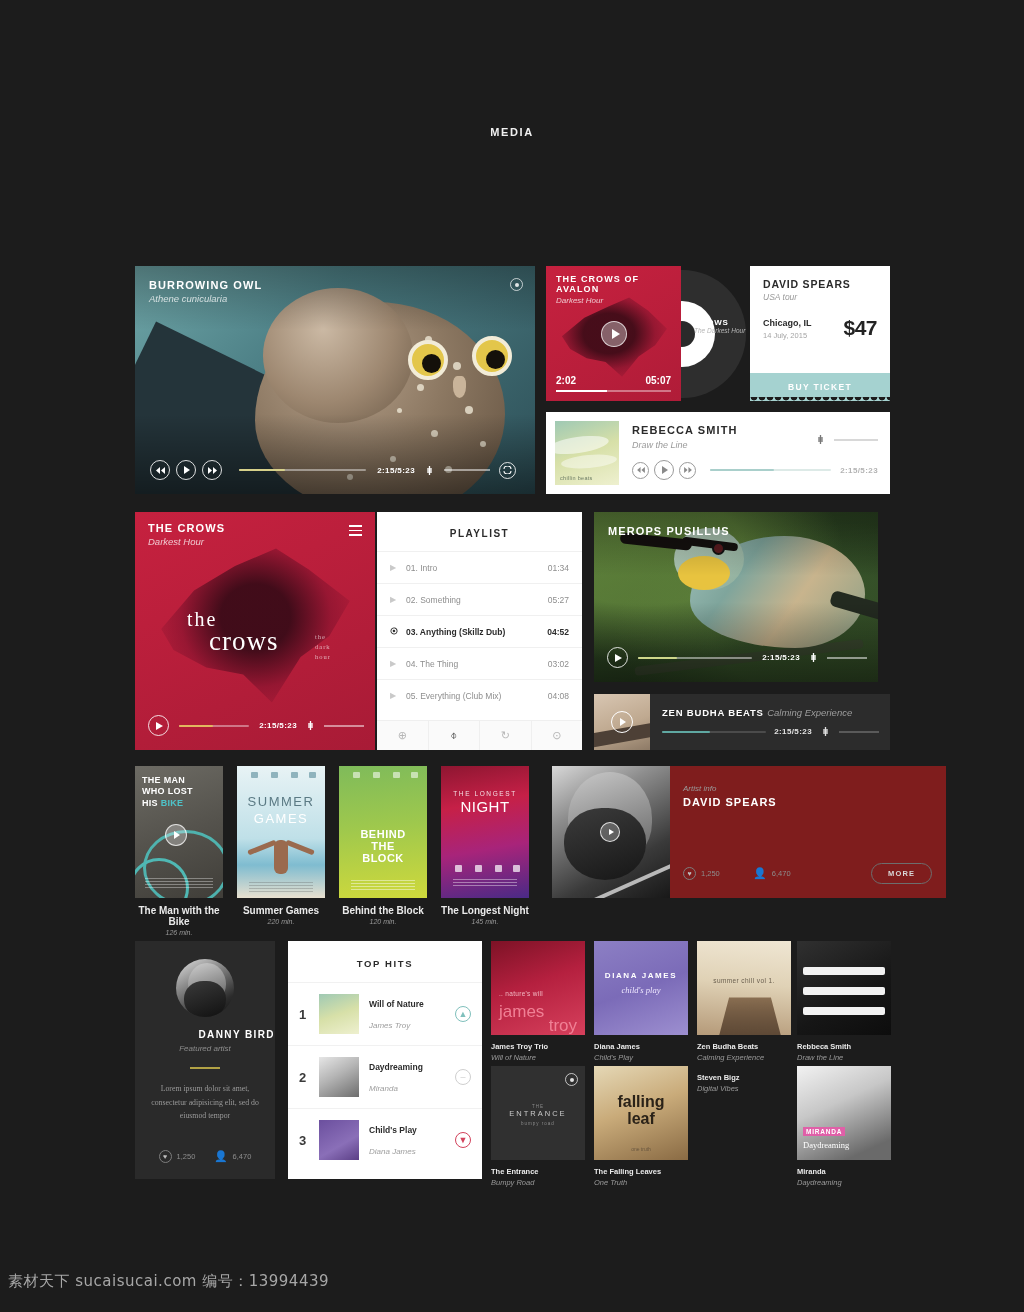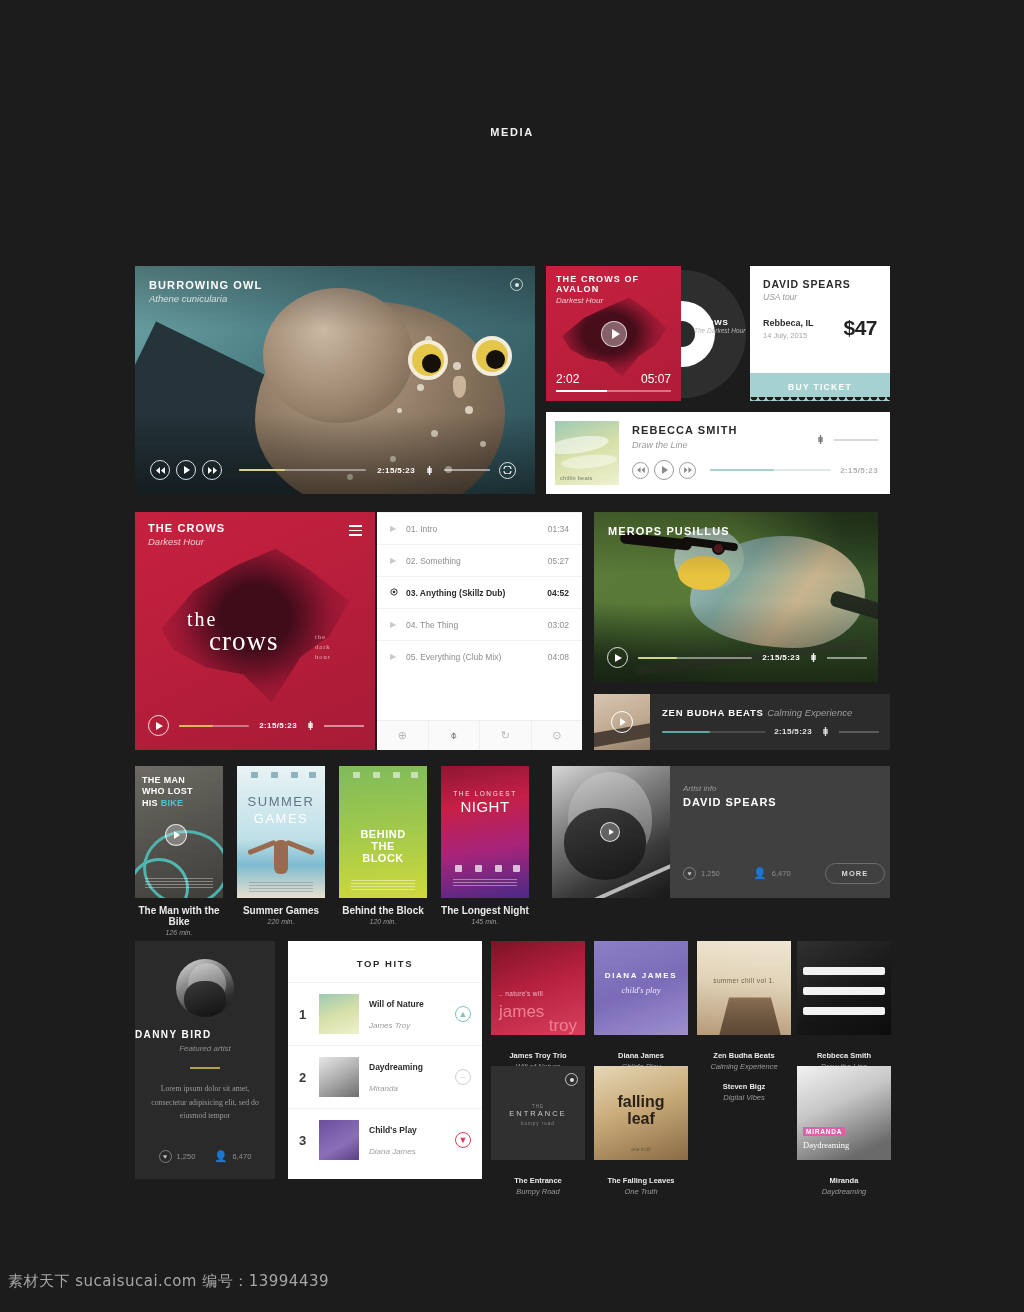--- a/index.html
+++ b/index.html
@@ -73,21 +73,21 @@
   #avalon .sleeve {
     position:absolute; left:0; top:0; width:135px; height:135px;
     background:linear-gradient(150deg,#c6213f 0%,#b01c38 100%); overflow:hidden;
   }
   #avalon .sleeve .crow{position:absolute;left:10px;top:26px;width:118px;height:92px;
     background:radial-gradient(ellipse at 45% 45%, rgba(50,10,20,.85) 0 28%, rgba(120,18,42,.55) 50%, transparent 72%);
     clip-path:polygon(5% 48%,24% 28%,44% 16%,62% 6%,78% 20%,94% 40%,84% 58%,70% 70%,56% 92%,42% 76%,26% 72%,12% 62%);}
   #avalon .sleeve .ttl{position:absolute;left:10px;top:8px;}
   #avalon .sleeve .pb{position:absolute;left:10px;right:10px;bottom:9px;height:2px;background:rgba(255,255,255,.4);}
   #avalon .sleeve .pb i{position:absolute;left:0;top:0;height:100%;width:44%;background:#fff;}
-  #avalon .sleeve .t1,#avalon .sleeve .t2{position:absolute;bottom:15px;color:#fff;font-size:12px;font-weight:normal;}
+  #avalon .sleeve .t1,#avalon .sleeve .t2{position:absolute;bottom:15px;color:#fff;font-size:10px;font-weight:bold;}
   #avalon .sleeve .t1{left:10px;} #avalon .sleeve .t2{right:10px;}
   #avalon .playbtn{position:absolute;left:55px;top:55px;width:26px;height:26px;border-radius:50%;background:rgba(255,255,255,.35);border:1px solid rgba(255,255,255,.7);display:flex;align-items:center;justify-content:center;}
 
   
   #ticket { left:750px; top:266px; width:140px; height:135px; background:#fff; }
   #ticket .body { padding:12px 13px 0; }
   #ticket .name { font-size:10.5px; font-weight:bold; letter-spacing:.8px; color:#2b2b2b; }
   #ticket .tour { font-size:8.5px; font-style:italic; color:#9b9b9b; margin-top:2px; }
   #ticket .row { display:flex; justify-content:space-between; align-items:flex-end; margin-top:14px; }
   #ticket .city { font-size:9px; font-weight:bold; color:#2b2b2b; }
@@ -207,21 +207,21 @@
   #p3 .t{position:absolute;left:0;right:0;top:62px;text-align:center;font-size:11px;font-weight:bold;color:#fff;line-height:1.1;letter-spacing:.5px;}
   #p3 .ico{position:absolute;top:6px;width:7px;height:6px;background:rgba(255,255,255,.55);border-radius:1px;}
   #p3 .fine{position:absolute;left:12px;right:12px;bottom:8px;height:12px;background:repeating-linear-gradient(transparent 0 2px, rgba(255,255,255,.45) 2px 3px);}
   #p4 .img { background:linear-gradient(170deg,#8e1631 0%,#c62047 30%,#a8247a 62%,#4a2a86 100%); }
   #p4 .t1{position:absolute;left:0;right:0;top:24px;text-align:center;font-size:6.5px;letter-spacing:1.6px;color:rgba(255,255,255,.85);}
   #p4 .t2{position:absolute;left:0;right:0;top:32px;text-align:center;font-size:15px;letter-spacing:.5px;color:#fff;}
   #p4 .ico{position:absolute;bottom:26px;width:7px;height:7px;background:rgba(255,255,255,.7);border-radius:1px;}
   #p4 .fine{position:absolute;left:12px;right:12px;bottom:10px;height:11px;background:repeating-linear-gradient(transparent 0 2px, rgba(255,255,255,.4) 2px 3px);}
 
   
-  #artist { left:552px; top:766px; width:338px; height:132px; background:#404040; }
+  #artist { left:552px; top:766px; width:394px; height:132px; background:#7f1d1d; }
   #artist .ph{position:absolute;left:0;top:0;width:118px;height:132px;overflow:hidden;
     background:linear-gradient(150deg,#d8d8d8 0%,#8d8d8d 30%,#3a3a3a 70%,#181818 100%);}
   #artist .ph .face{position:absolute;left:16px;top:6px;width:84px;height:92px;border-radius:50% 50% 45% 45%;background:linear-gradient(160deg,#c9c9c9,#5e5e5e);}
   #artist .ph .beard{position:absolute;left:12px;top:42px;width:82px;height:72px;border-radius:46% 46% 50% 50%;background:linear-gradient(160deg,#3c3c3c,#161616);}
   #artist .ph .bow{position:absolute;left:-10px;bottom:6px;width:150px;height:4px;background:#b9b9b9;transform:rotate(-24deg);}
   #artist .ph .pbtn{position:absolute;left:48px;top:56px;width:20px;height:20px;border-radius:50%;background:rgba(255,255,255,.25);border:1px solid rgba(255,255,255,.8);display:flex;align-items:center;justify-content:center;}
   #artist .body{position:absolute;left:131px;top:18px;right:14px;}
   #artist .kick{font-size:8px;font-style:italic;color:#9a9a9a;}
   #artist .nm{font-size:11px;font-weight:bold;letter-spacing:1px;color:#fff;margin-top:3px;}
   #artist .desc{font-size:7.8px;color:#9e9e9e;line-height:1.75;margin-top:10px;font-family:"Liberation Serif",serif;}
@@ -229,21 +229,21 @@
   #artist .stat{display:flex;align-items:center;margin-right:34px;font-size:7.5px;color:#8d8d8d;}
   #artist .stat .ic{width:13px;height:13px;border-radius:50%;border:1.2px solid #7d7d7d;margin-right:5px;display:flex;align-items:center;justify-content:center;font-size:7px;color:#bdbdbd;}
   #artist .more{margin-left:auto;border:1px solid #6d6d6d;border-radius:11px;padding:5px 16px;font-size:7.5px;font-weight:bold;letter-spacing:1.1px;color:#d8d8d8;}
 
   
   #danny { left:135px; top:941px; width:140px; height:238px; background:#2a2a2a; }
   #danny .av{position:absolute;left:50%;transform:translateX(-50%);top:18px;width:58px;height:58px;border-radius:50%;overflow:hidden;
     background:linear-gradient(150deg,#e2e2e2 0%,#8a8a8a 35%,#2d2d2d 75%,#101010 100%);}
   #danny .av .f{position:absolute;left:12px;top:4px;width:38px;height:42px;border-radius:50%;background:linear-gradient(160deg,#cfcfcf,#565656);}
   #danny .av .b{position:absolute;left:8px;top:22px;width:42px;height:38px;border-radius:46% 46% 50% 50%;background:linear-gradient(160deg,#3a3a3a,#0f0f0f);}
-  #danny .nm{text-align:left;margin-top:88px;font-size:10px;font-weight:bold;letter-spacing:1.4px;color:#fff;}
+  #danny .nm{text-align:right;margin-top:88px;font-size:10px;font-weight:bold;letter-spacing:1.4px;color:#fff;}
   #danny .sub{text-align:center;font-size:8px;font-style:italic;color:#8d8d8d;margin-top:4px;}
   #danny .rule{width:30px;height:2px;background:#b2a245;margin:14px auto 0;}
   #danny .desc{text-align:center;font-size:7.8px;color:#9a9a9a;line-height:1.75;margin:13px 16px 0;font-family:"Liberation Serif",serif;}
   #danny .meta{position:absolute;left:14px;right:14px;bottom:16px;display:flex;justify-content:space-around;}
   #danny .stat{display:flex;align-items:center;font-size:7.5px;color:#8d8d8d;}
   #danny .stat .ic{width:13px;height:13px;border-radius:50%;border:1.2px solid #7d7d7d;margin-right:5px;display:flex;align-items:center;justify-content:center;font-size:7px;color:#bdbdbd;}
 
   #tophits { left:288px; top:941px; width:194px; height:238px; background:#fff; }
   #tophits h3 { text-align:center; font-size:9.5px; font-weight:bold; letter-spacing:1.6px; color:#2b2b2b; padding:17px 0 13px; }
   #tophits .row { display:flex; align-items:center; height:63px; border-top:1px solid #f1f1f1; padding:0 11px; }
@@ -255,21 +255,21 @@
   #tophits .act { width:16px; height:16px; border-radius:50%; border:1.2px solid #cfcfcf; display:flex; align-items:center; justify-content:center; font-size:9px; color:#cfcfcf; }
   #tophits .act.teal{border-color:#7fc0bc;color:#7fc0bc;}
   #tophits .act.red{border-color:#d2425b;color:#d2425b;}
   .th1{background:linear-gradient(160deg,#9fc9b4 0%,#d7e0a8 50%,#eef0cf 100%);}
   .th2{background:linear-gradient(150deg,#e6e6e6 0%,#b4b4b4 45%,#6d6d6d 100%);}
   .th3{background:linear-gradient(150deg,#6b4f9e 0%,#8a6fb8 60%,#5b3f86 100%);}
 
   
   .alb { position:absolute; width:94px; }
   .alb .sq { width:94px; height:94px; position:relative; overflow:hidden; }
-  .alb .cap { text-align:center; margin-top:16px; }
+  .alb .cap { text-align:left; margin-top:7px; }
   .alb .cap b { display:block; font-size:7.5px; color:#eaeaea; }
   .alb .cap i { display:block; font-size:7.5px; color:#9a9a9a; margin-top:2px; }
   #a1{left:491px;top:941px;} #a2{left:594px;top:941px;} #a3{left:697px;top:941px;} #a4{left:797px;top:941px;}
   #a5{left:491px;top:1066px;} #a6{left:594px;top:1066px;} #a7{left:697px;top:1066px;} #a8{left:797px;top:1066px;}
   #a1 .sq{background:linear-gradient(160deg,#7d1226 0%,#b5203f 45%,#d6405c 100%);}
   #a1 .n{position:absolute;left:8px;bottom:38px;font-size:6.5px;color:#f2b9c3;letter-spacing:.3px;}
   #a1 .j{position:absolute;left:8px;bottom:16px;font-size:17px;color:#f08095;line-height:.9;}
   #a1 .t{position:absolute;right:8px;bottom:2px;font-size:17px;color:#f08095;line-height:.9;}
   #a2 .sq{background:linear-gradient(160deg,#8c7fc4 0%,#7b6bb8 50%,#9d8fd0 100%);}
   #a2 .n{position:absolute;left:0;right:0;top:30px;text-align:center;font-size:8px;font-weight:bold;letter-spacing:1.6px;color:#fff;}
@@ -401,21 +401,21 @@
         </div>
     </div>
   </div>
 
   <div class="card" id="ticket">
     <div class="body">
       <div class="name">DAVID SPEARS</div>
       <div class="tour">USA tour</div>
       <div class="row">
         <div>
-          <div class="city">Rebbeca, IL</div>
+          <div class="city">Chicago, IL</div>
           <div class="date">14 July, 2015</div>
         </div>
         <div class="price">$47</div>
       </div>
     </div>
     <div class="buy">BUY TICKET</div>
     <div class="notch"></div>
   </div>
 
   <div class="card" id="rebecca">
@@ -480,20 +480,21 @@
         </div>
       <span class="time">2:15/5:23</span>
       <svg width="11" height="11" viewBox="0 0 11 11">
           <path d="M4 3v5M5.5 1v9M7 3v5" stroke="#fff" stroke-width="1.3"></path>
         </svg>
       <div class="vol"></div>
     </div>
   </div>
 
   <div class="card" id="playlist">
+    <h3>PLAYLIST</h3>
     <div id="playlist-rows">
         <div class="tr">
           <span class="pl">▶</span>
           <span class="nm">01. Intro</span>
           <span class="tm">01:34</span>
         </div>
         <div class="tr">
           <span class="pl">▶</span>
           <span class="nm">02. Something</span>
           <span class="tm">05:27</span>

